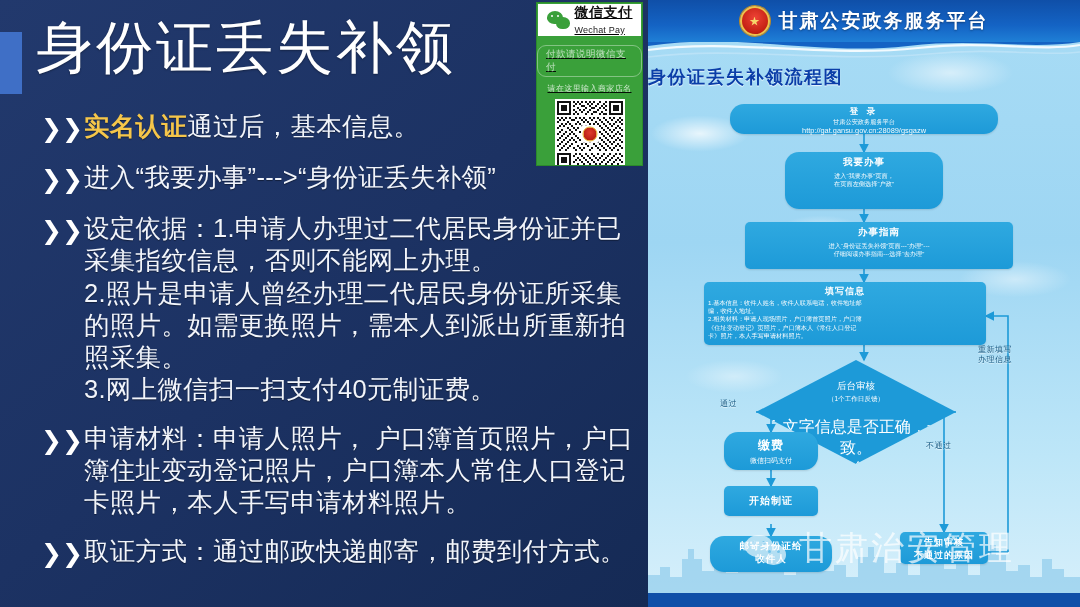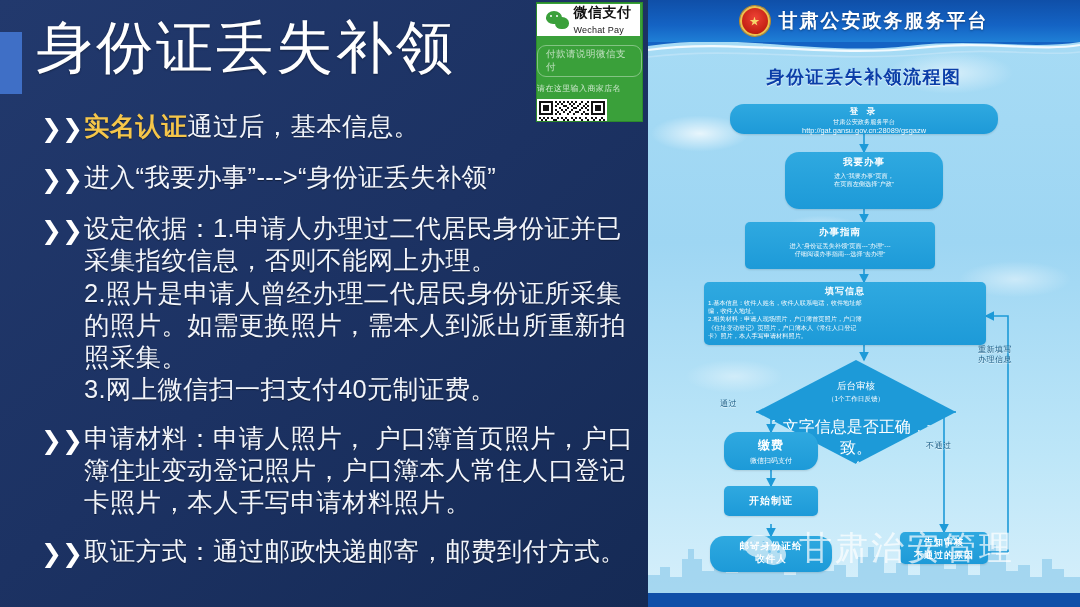--- a/index.html
+++ b/index.html
@@ -30,23 +30,23 @@
     text-align:center;font-family:"DejaVu Sans",sans-serif;}
   .btxt{flex:1 1 auto;color:#f2f5fb;font-size:25.5px;line-height:1.26;letter-spacing:.3px;
     text-shadow:0 1px 1px rgba(0,0,0,.4);}
   .hl{color:#f5c64a;font-weight:bold;}
   .b1{margin-bottom:19px;}
   .b2{margin-bottom:19px;}
   .b3{margin-bottom:17px;}
   .b4{margin-bottom:17px;}
 
   
-  .wx-card{position:absolute;left:536px;top:2px;width:107px;height:120px;
+  .wx-card{position:absolute;left:536px;top:2px;width:107px;height:164px;
     background:#3aa03a;border:1px solid #2c8a2c;box-sizing:border-box;
-    display:flex;flex-direction:column;align-items:flex-start;overflow:hidden;}
+    display:flex;flex-direction:column;align-items:center;overflow:hidden;text-decoration:underline;}
   .wx-head{width:103px;height:40px;background:#ffffff;margin-top:1px;
     display:flex;align-items:center;justify-content:center;gap:4px;}
   .wx-logo{width:24px;height:20px;position:relative;}
   .wx-logo .bub{position:absolute;background:#3aa03a;border-radius:50%;}
   .wx-logo .b-a{left:0;top:1px;width:16px;height:13px;border-radius:50% 50% 45% 45%;}
   .wx-logo .b-b{left:9px;top:7px;width:14px;height:12px;border-radius:50% 50% 45% 45%;}
   .wx-logo .dot{position:absolute;background:#ffffff;border-radius:50%;width:2.2px;height:2.2px;}
   .wx-names{line-height:1;text-align:left;}
   .wx-cn{font-size:14px;font-weight:bold;color:#111;letter-spacing:.5px;}
   .wx-en{font-size:9px;color:#222;letter-spacing:.2px;margin-top:9px;}
@@ -81,21 +81,21 @@
   .rp-header-title{font-size:19px;font-weight:bold;color:#ffffff;letter-spacing:2px;
     font-family:"Liberation Serif","DejaVu Serif",serif;text-shadow:0 1px 2px rgba(0,0,0,.35);}
   .badge{width:26px;height:26px;border-radius:50%;position:relative;
     background:radial-gradient(circle at 50% 38%,#ef4336 0%,#c21f12 72%,#8c1409 100%);
     border:2px solid #f0c24a;box-shadow:0 0 0 1px #b9892a;}
   .badge:after{content:"";position:absolute;left:50%;top:52%;transform:translate(-50%,-50%);
     width:10px;height:10px;background:#f6d66a;
     clip-path:polygon(50% 0%,61% 35%,98% 35%,68% 57%,79% 91%,50% 70%,21% 91%,32% 57%,2% 35%,39% 35%);}
   .wave{position:absolute;left:0;top:30px;width:432px;height:34px;z-index:3;pointer-events:none;}
 
-  .flow-title{position:absolute;left:0;top:65px;width:432px;text-align:center;
+  .flow-title{position:absolute;left:0;top:65px;width:432px;
     font-size:18px;font-weight:bold;color:#0b3ea8;letter-spacing:1.5px;z-index:5;
     text-shadow:0 1px 1px rgba(255,255,255,.8);}
 
   .flow{position:absolute;left:0;top:0;width:432px;height:607px;z-index:5;}
   .node{position:absolute;box-sizing:border-box;
     background:linear-gradient(180deg,#2fa9e0 0%,#1d9ad8 100%);
     color:#ffffff;text-align:center;
     box-shadow:0 1px 2px rgba(0,0,0,.12);}
   .node .nt{font-weight:bold;letter-spacing:1px;}
   .node .nb{font-size:6.2px;line-height:1.32;opacity:.96;}
@@ -273,21 +273,21 @@
         <div class="nb">甘肃公安政务服务平台</div>
         <div class="nb" style="font-size:7.4px;">http://gat.gansu.gov.cn:28089/gsgazw</div>
       </div>
 
       <div class="node round" style="left:137px;top:152px;width:158px;height:57px;padding-top:4px;">
         <div class="nt" style="font-size:9.5px;">我要办事</div>
         <div class="nb" style="margin-top:3px;">进入“我要办事”页面，</div>
         <div class="nb">在页面左侧选择“户政”</div>
       </div>
 
-      <div class="node rect" style="left:97px;top:222px;width:190px;height:47px;padding-top:4px;">
+      <div class="node rect" style="left:97px;top:222px;width:268px;height:47px;padding-top:4px;">
         <div class="nt" style="font-size:9.5px;">办事指南</div>
         <div class="nb" style="margin-top:3px;">进入“身份证丢失补领”页面---“办理”---</div>
         <div class="nb">仔细阅读办事指南---选择“去办理”</div>
       </div>
 
       <div class="node rect" style="left:56px;top:282px;width:282px;height:63px;padding-top:3px;">
         <div class="nt" style="font-size:9px;">填写信息</div>
         <div style="text-align:left;padding:1px 4px 0;">
           <div class="nb">1.基本信息：收件人姓名，收件人联系电话，收件地址邮</div>
           <div class="nb">编，收件人地址。</div>

